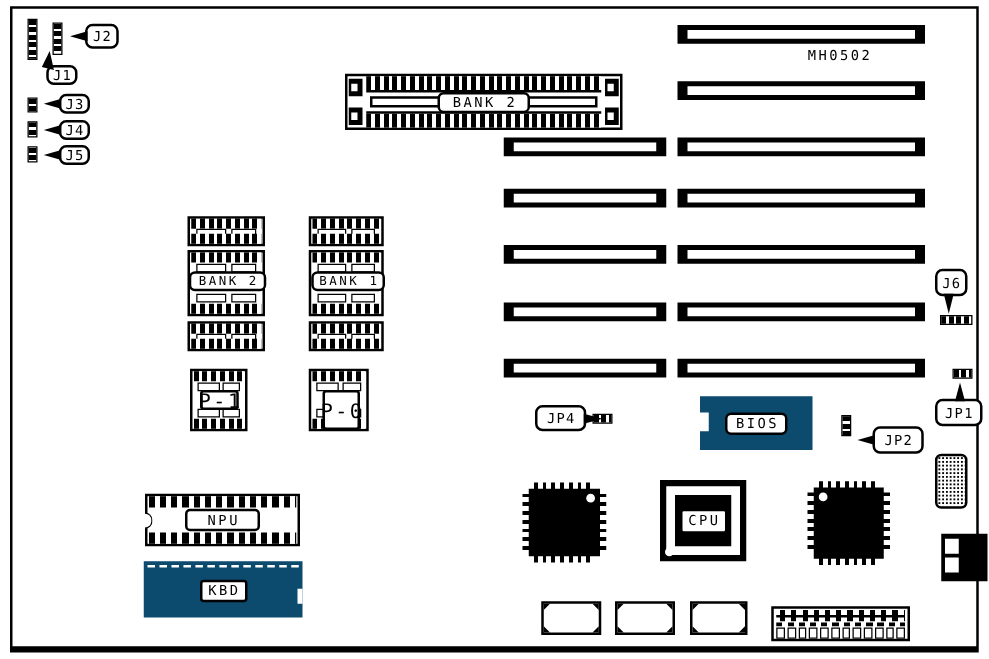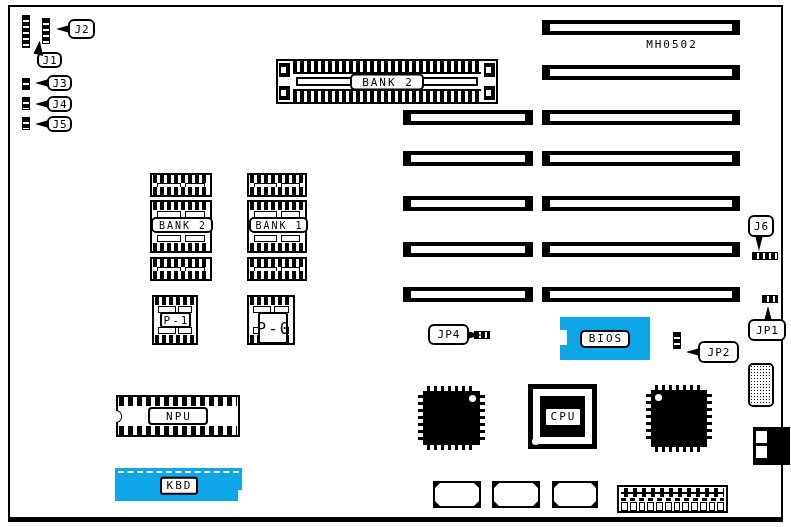--- a/index.html
+++ b/index.html
@@ -73,21 +73,21 @@
         background:repeating-linear-gradient(180deg,#000 0 3px,transparent 3px 7px); }
   .pr { top:9px; bottom:9px; right:0; width:6px;
         background:repeating-linear-gradient(180deg,#000 0 3px,transparent 3px 7px); }
   .dot { position:absolute; width:7px; height:7px; background:#fff; border-radius:50%; z-index:4; }
 
   
   .cpu { position:absolute; background:#000;padding-left:20px; }
   .cpu-ring { position:absolute; inset:5px; border:7px solid #fff; background:#000; }
 
   
-  .solid { position:absolute; background:#0ea5e9; }
+  .solid { position:absolute; background:#0c4a6e; }
   .bios-notch { position:absolute; left:0; top:13px; width:7px; height:15px; background:#fff; }
   .kbd-dash { position:absolute; left:3px; right:3px; top:3px; border-top:2px dashed #fff; }
   .kbd-notch { position:absolute; right:0; top:22px; width:4px; height:12px; background:#fff; }
 
   
   .npu { position:absolute; border:2px solid #000; background:#fff; }
   .npu::before, .npu::after { content:""; position:absolute; left:1px; right:1px; height:9px;
         background:repeating-linear-gradient(90deg,#000 0 5px,#fff 5px 9px); }
   .npu::before{top:0} .npu::after{bottom:0}
   .npu-notch { position:absolute; left:-2px; top:13px; width:6px; height:13px; background:#fff;
@@ -248,21 +248,21 @@
     <i class="bar" style="right:4px;top:9px;width:14px"></i>
     <i class="bar" style="left:4px;bottom:9px;width:18px"></i>
     <i class="bar" style="right:4px;bottom:9px;width:14px"></i>
   </div>
   <div class="dip" style="left:247px;top:295px;width:48px;height:50px">
     <i class="bar" style="left:4px;top:9px;width:18px"></i>
     <i class="bar" style="right:4px;top:9px;width:15px"></i>
     <i class="bar" style="left:4px;bottom:9px;width:18px"></i>
     <i class="bar" style="right:4px;bottom:9px;width:15px"></i>
   </div>
-  <div class="lblbox" style="left:160px;top:312px;width:31px;height:16px;font-size:11px;border-radius:3px">P-1</div>
+  <div class="lblbox" style="left:160px;top:312px;width:31px;height:16px;font-size:16px;border-radius:3px">P-1</div>
   <div class="lblbox" style="left:258px;top:312px;width:30px;height:32px;font-size:16px;border-radius:3px">P-0</div>
 
   <div class="qfp" style="left:418px;top:386px;width:67px;height:64px">
     <i class="pins pt"></i>
     <i class="pins pb"></i>
     <i class="pins pl"></i>
     <i class="pins pr"></i>
     <div class="qfp-body"></div>
     <i class="dot" style="right:9px;top:9px"></i>
   </div>
@@ -280,21 +280,21 @@
     <i class="pins pr"></i>
     <div class="qfp-body"></div>
     <i class="dot" style="left:9px;top:9px"></i>
   </div>
 
   <div class="npu" style="left:116px;top:395px;width:124px;height:42px">
     <i class="npu-notch"></i>
     <div class="lblbox" style="left:50%;top:50%;transform:translate(-50%,-50%);width:60px;height:18px;border-radius:4px">NPU</div>
   </div>
 
-  <div class="solid" style="left:115px;top:468px;width:127px;height:33px">
+  <div class="solid" style="left:115px;top:449px;width:127px;height:45px">
     <i class="kbd-dash"></i>
     <i class="kbd-notch"></i>
     <div class="lblbox" style="left:50%;top:50%;transform:translate(-50%,-46%);width:38px;height:18px;border-radius:3px">KBD</div>
   </div>
 
   <div class="xtal" style="left:748px;top:363px;width:26px;height:44px"></div>
 
   <div class="din" style="left:753px;top:427px;width:37px;height:38px">
     <i style="top:4px"></i>
     <i style="top:19px"></i>

